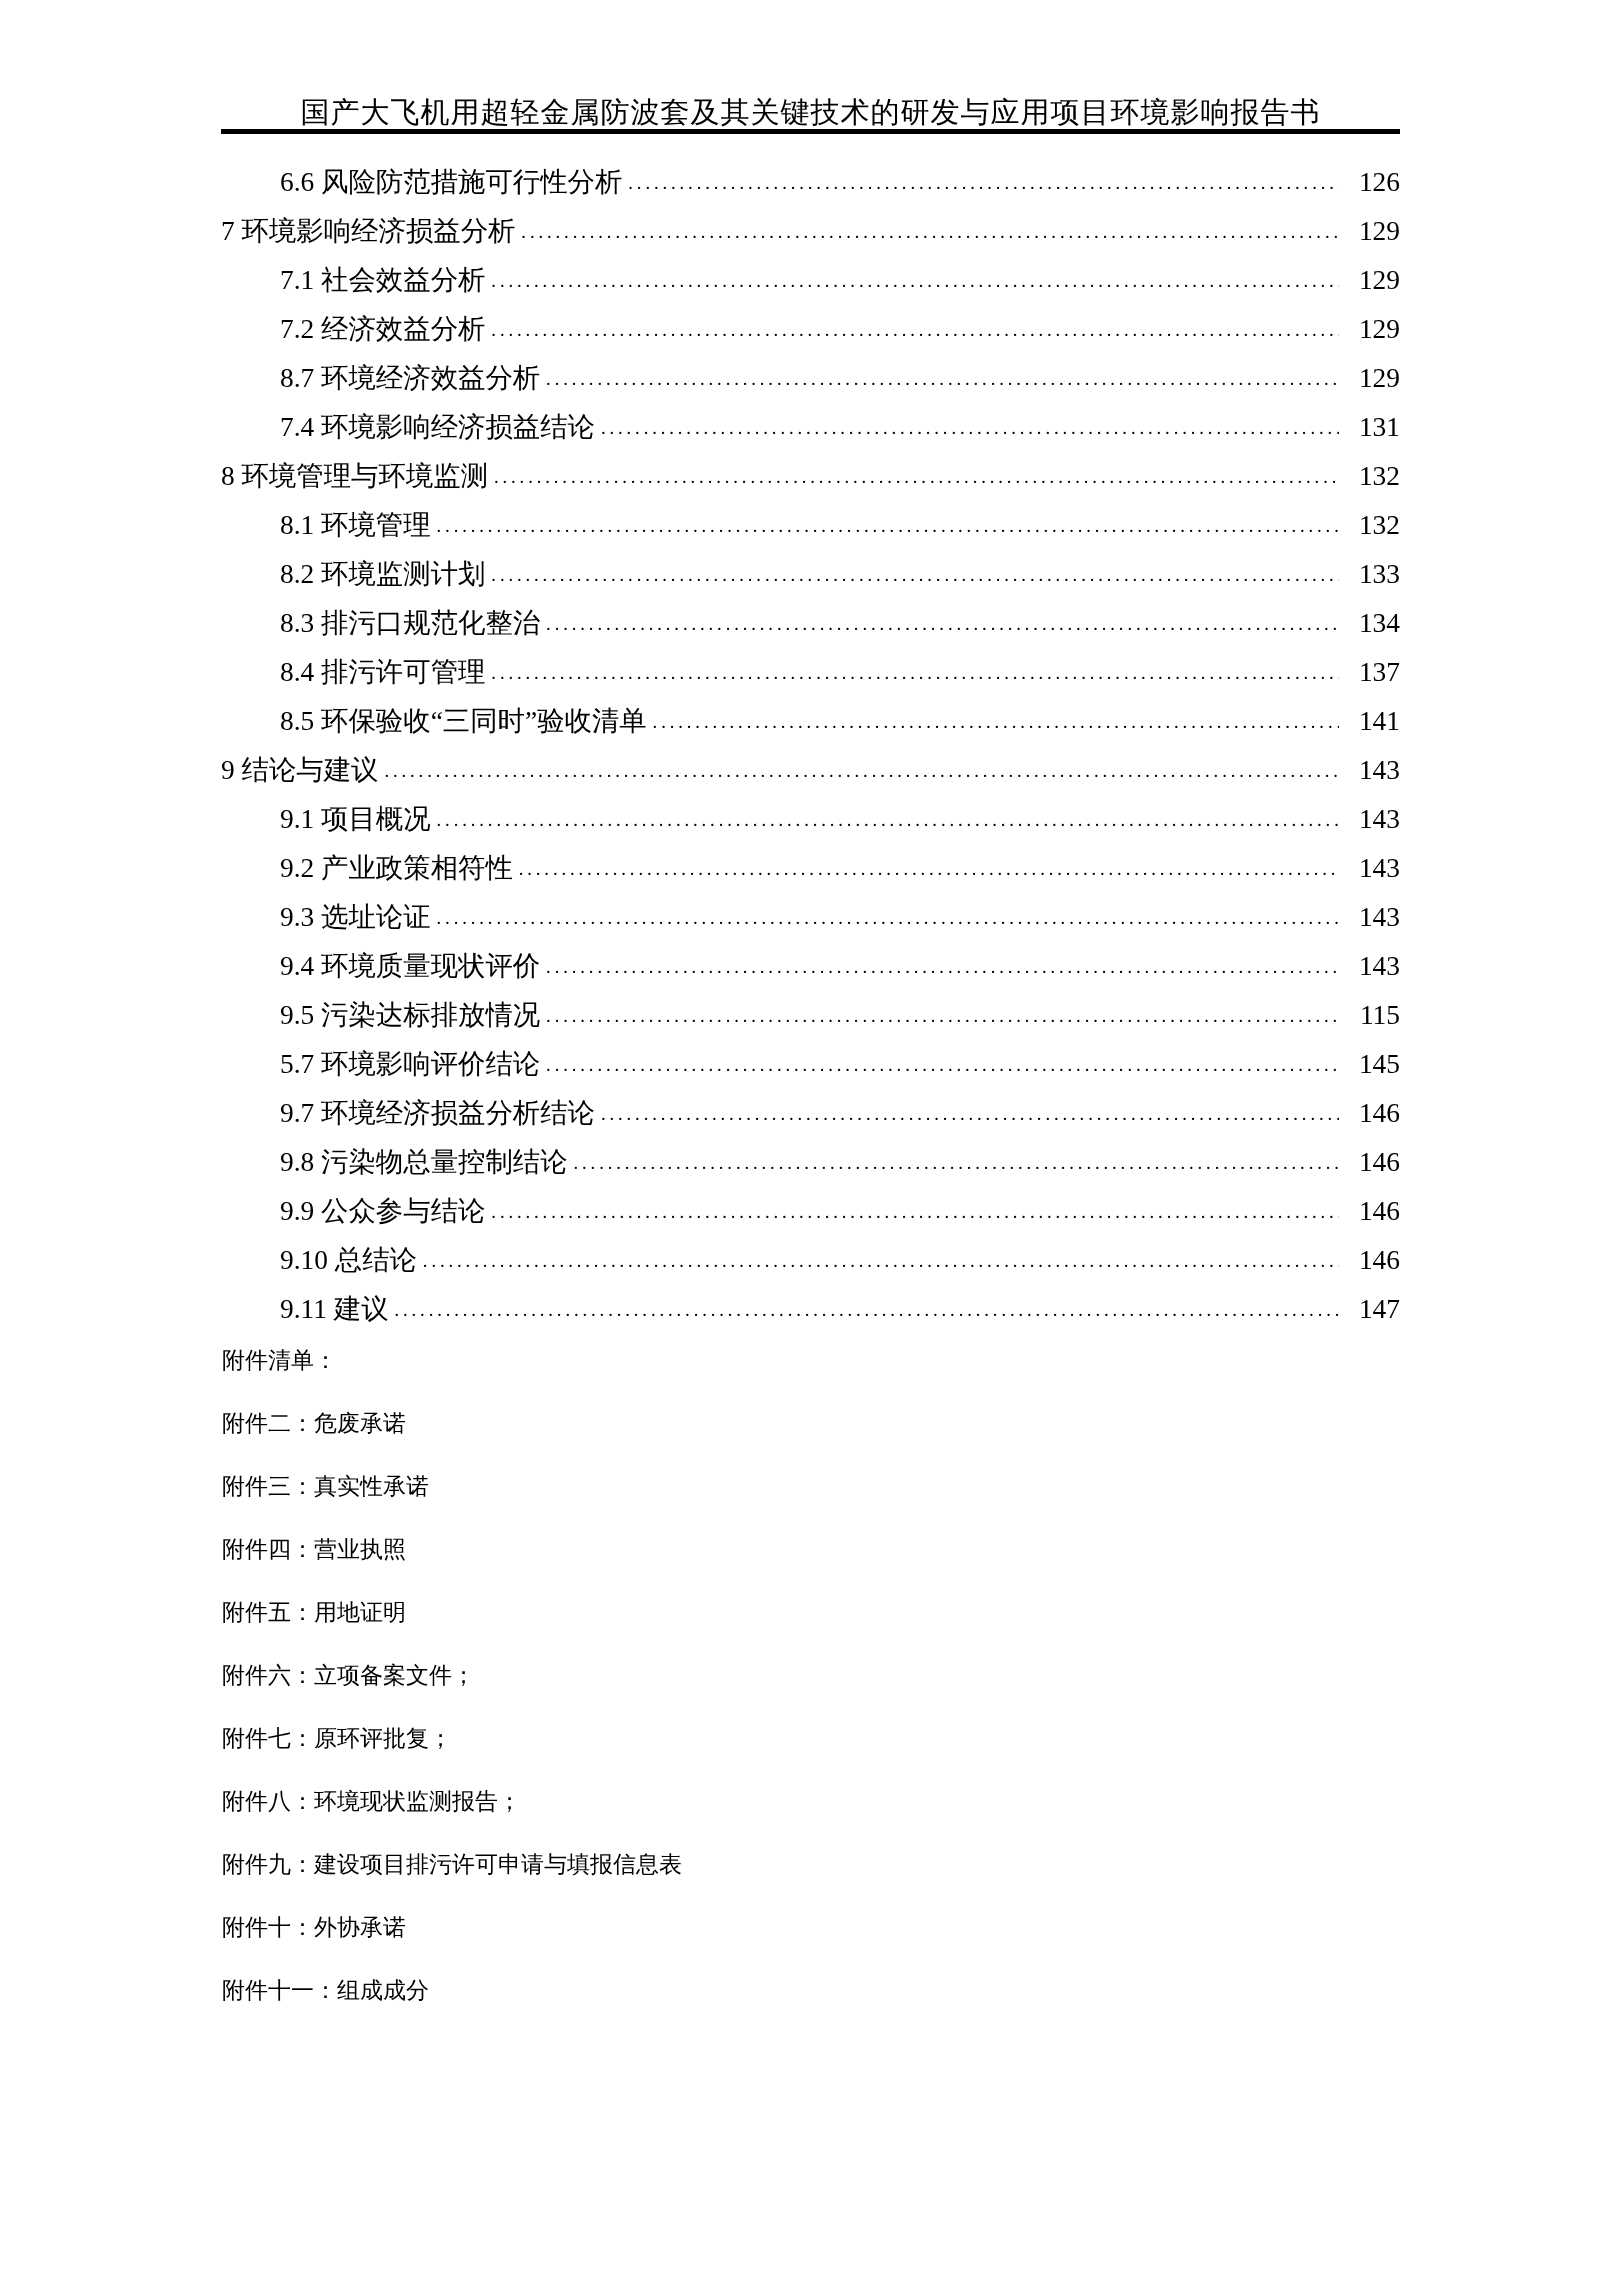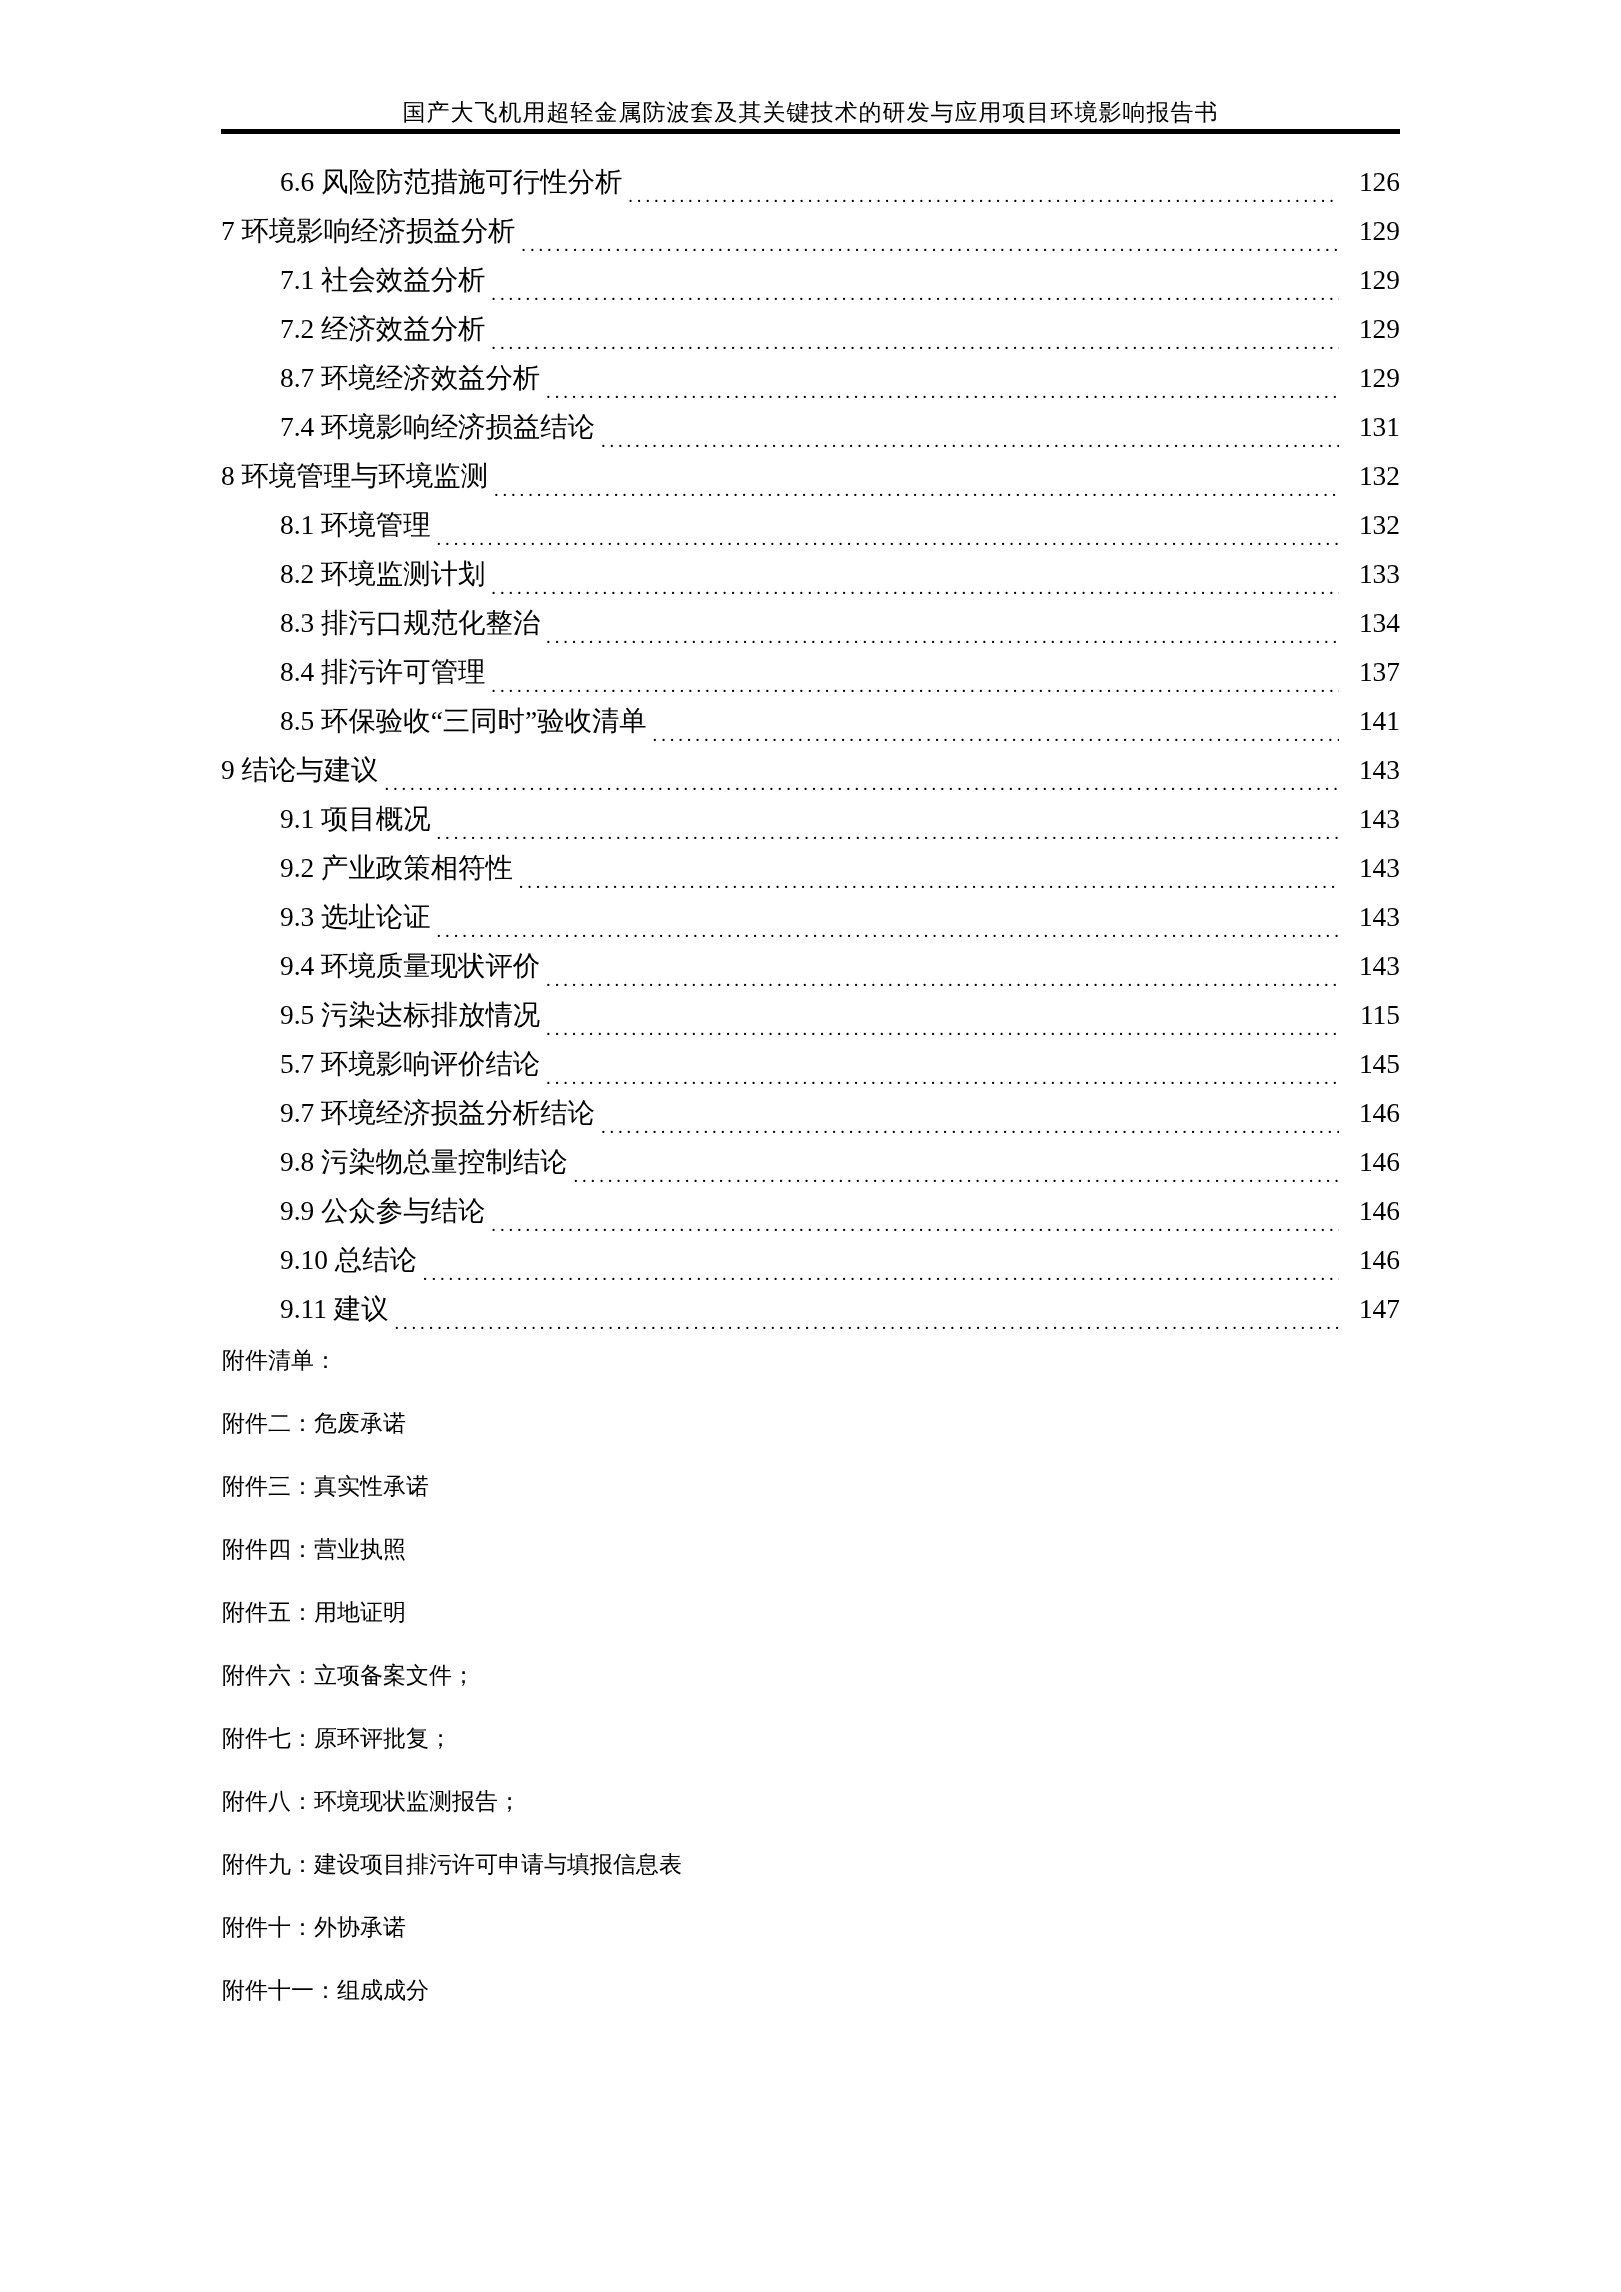--- a/index.html
+++ b/index.html
@@ -16,21 +16,21 @@
     font-family: "Liberation Serif", "DejaVu Serif", serif;
     overflow: hidden;
   }
   
   .header {
     position: absolute;
     left: 221px;
     top: 98px;
     width: 1179px;
     text-align: center;
-    font-size: 23px;
+    font-size: 29px;
     line-height: 29px;
     letter-spacing: 1px;
     white-space: nowrap;
   }
   .header-rule {
     position: absolute;
     left: 221px;
     top: 129px;
     width: 1179px;
     height: 4.9px;
@@ -38,21 +38,21 @@
   }
   
   .toc {
     position: absolute;
     left: 221px;
     top: 158px;
     width: 1179px;
   }
   .toc-row {
     display: flex;
-    align-items: flex-end;
+    align-items: center;
     height: 49px;
     font-size: 27.4px;
   }
   .toc-row.lvl2 { padding-left: 59px; }
   .toc-label {
     white-space: nowrap;
     line-height: 49px;
   }
   .toc-leader {
     flex: 1;

